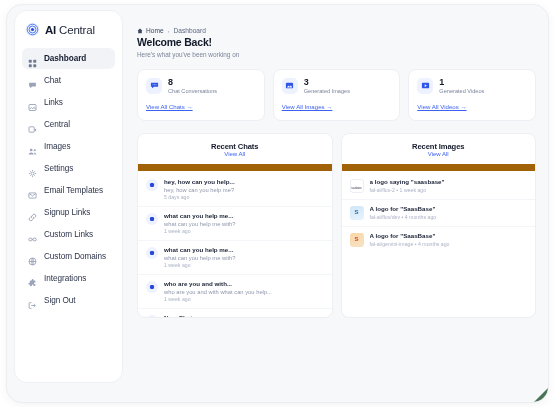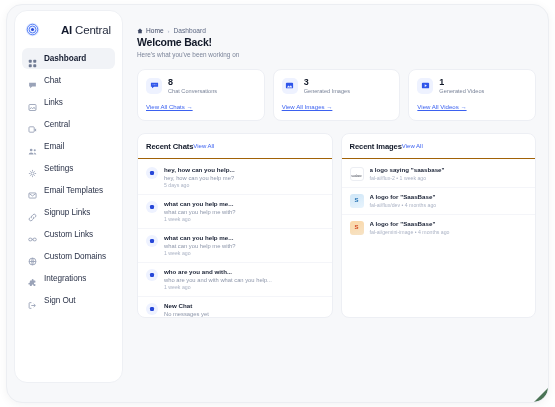--- a/index.html
+++ b/index.html
@@ -33,21 +33,21 @@
     position: absolute;
     left: 7px; top: 5px;
     width: 109px; height: 373px;
     background: #ffffff;
     border-radius: 13px;
     border: 1px solid #eef0f4;
     padding: 9px 7px 0 7px;
   }
   .brand { display: flex; align-items: center; gap: 5px; padding: 2px 3px 0 3px; margin-bottom: 11px; }
   .brand-mark { width: 15px; height: 15px; flex: 0 0 15px; }
-  .brand-text { font-size: 11.5px; color: #131a2e; letter-spacing: -0.2px; white-space: nowrap; margin-left: 16px; }
+  .brand-text { font-size: 11.5px; color: #131a2e; letter-spacing: -0.2px; white-space: nowrap; }
   .brand-text b { font-weight: 700; }
   .brand-text span.light { font-weight: 400; color: #1e2538; }
 
   .nav { display: flex; flex-direction: column; gap: 1px; }
   .nav-item {
     display: flex; align-items: center; gap: 7px;
     height: 21px; padding: 0 6px;
     border-radius: 6px;
     cursor: pointer;
   }
@@ -106,23 +106,24 @@
   .panel {
     flex: 1 1 0;
     background: #ffffff;
     border: 1px solid #edeff4;
     border-radius: 8px;
     min-width: 0;
     height: 185px;
     overflow: hidden;
   }
   .panel-head {
-    display: flex; align-items: center; justify-content: flex-start;
+    display: flex; align-items: center; justify-content: center;
     padding: 8px 8px 7px 8px;
-    border-bottom: 1px solid #a16207;
+    border-bottom: 7px solid #a16207;
+    flex-direction: column;
   }
   .panel-title { font-size: 7.6px; font-weight: 700; color: #121929; letter-spacing: -0.1px; }
   .panel-link { font-size: 6px; color: #3b61f0; cursor: pointer; }
 
   .list { padding: 2px 0 0 0; }
   .list-row {
     display: flex; align-items: flex-start; gap: 6px;
     padding: 5.5px 8px;
     border-bottom: 1px solid #f4f5f9;
     cursor: pointer;
@@ -228,21 +229,21 @@
 
       <div class="nav-item">
         <span class="nav-icon">
           <svg viewBox="0 0 12 12" width="9" height="9" fill="currentColor">
               <circle cx="4.2" cy="4" r="1.8"></circle>
               <circle cx="9" cy="4.4" r="1.4"></circle>
               <path d="M1 10c0-1.8 1.4-2.8 3.2-2.8S7.4 8.2 7.4 10z"></path>
               <path d="M8 7.5c1.6 0 3 .8 3 2.5H8.6z"></path>
             </svg>
         </span>
-        <span class="nav-label">Email</span>
+        <span class="nav-label">Images</span>
       </div>
 
       <div class="nav-item">
         <span class="nav-icon">
           <svg viewBox="0 0 12 12" width="9" height="9" fill="none" stroke="currentColor" stroke-width="1.2">
               <circle cx="6" cy="6" r="2"></circle>
               <path d="M6 1.2v1.4M6 9.4v1.4M1.2 6h1.4M9.4 6h1.4M2.6 2.6l1 1M8.4 8.4l1 1M9.4 2.6l-1 1M3.6 8.4l-1 1"></path>
             </svg>
         </span>
         <span class="nav-label">Settings</span>

